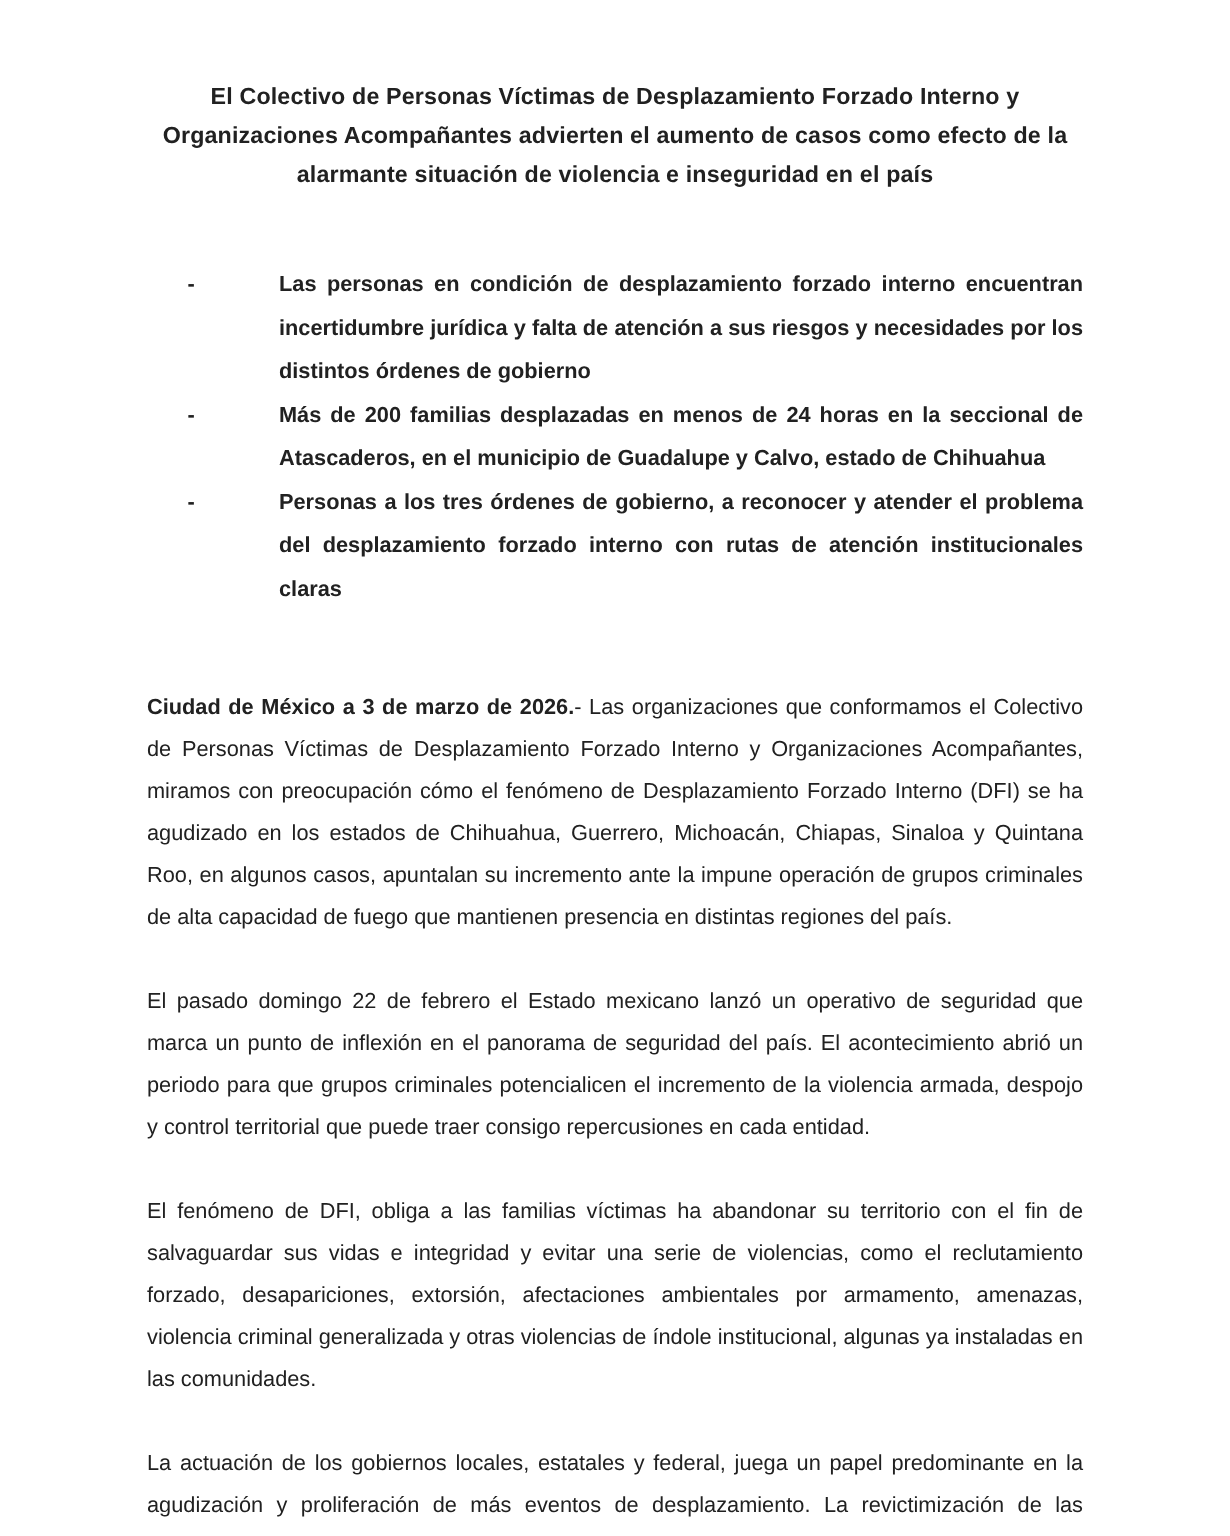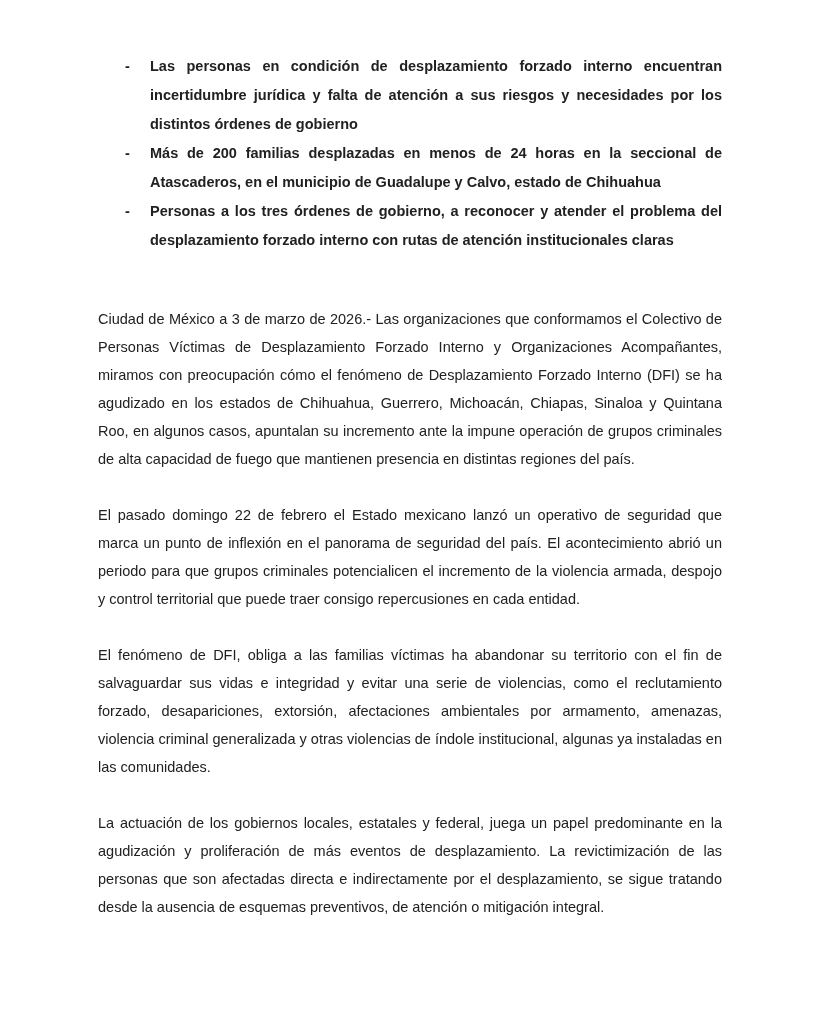--- a/index.html
+++ b/index.html
@@ -36,36 +36,38 @@
   }
   .bullet-marker {
     width: 25px;
     margin-left: 27px;
     flex: 0 0 auto;
     font-weight: 700;
   }
   .bullet-text {
     flex: 1 1 auto;
     text-align: justify;
+    margin-left: 36px;
   }
   p.body-paragraph {
     font-size: 14.5px;
     line-height: 28px;
     text-align: justify;
     margin: 0 0 28px 0;
   }
   .dateline {
-    font-weight: 400;
+    font-weight: 700;
   }
 </style>
 </head>
 <body>
 
 <div class="page">
 
+  <h1 class="doc-title">El Colectivo de Personas Víctimas de Desplazamiento Forzado Interno y Organizaciones Acompañantes advierten el aumento de casos como efecto de la alarmante situación de violencia e inseguridad en el país</h1>
 
   <ul class="bullet-list">
     <li>
       <span class="bullet-marker">-</span>
       <span class="bullet-text">Las personas en condición de desplazamiento forzado interno encuentran incertidumbre jurídica y falta de atención a sus riesgos y necesidades por los distintos órdenes de gobierno</span>
     </li>
     <li>
       <span class="bullet-marker">-</span>
       <span class="bullet-text">Más de 200 familias desplazadas en menos de 24 horas en la seccional de Atascaderos, en el municipio de Guadalupe y Calvo, estado de Chihuahua</span>
     </li>

